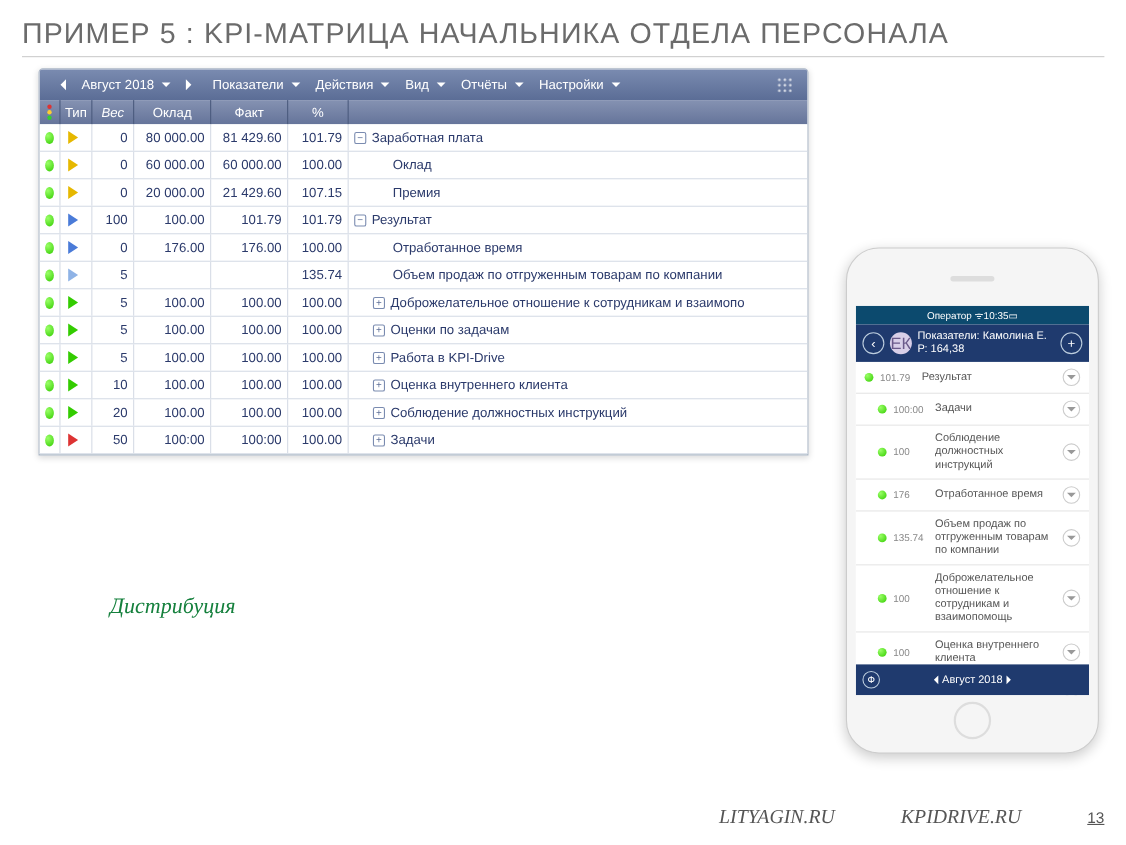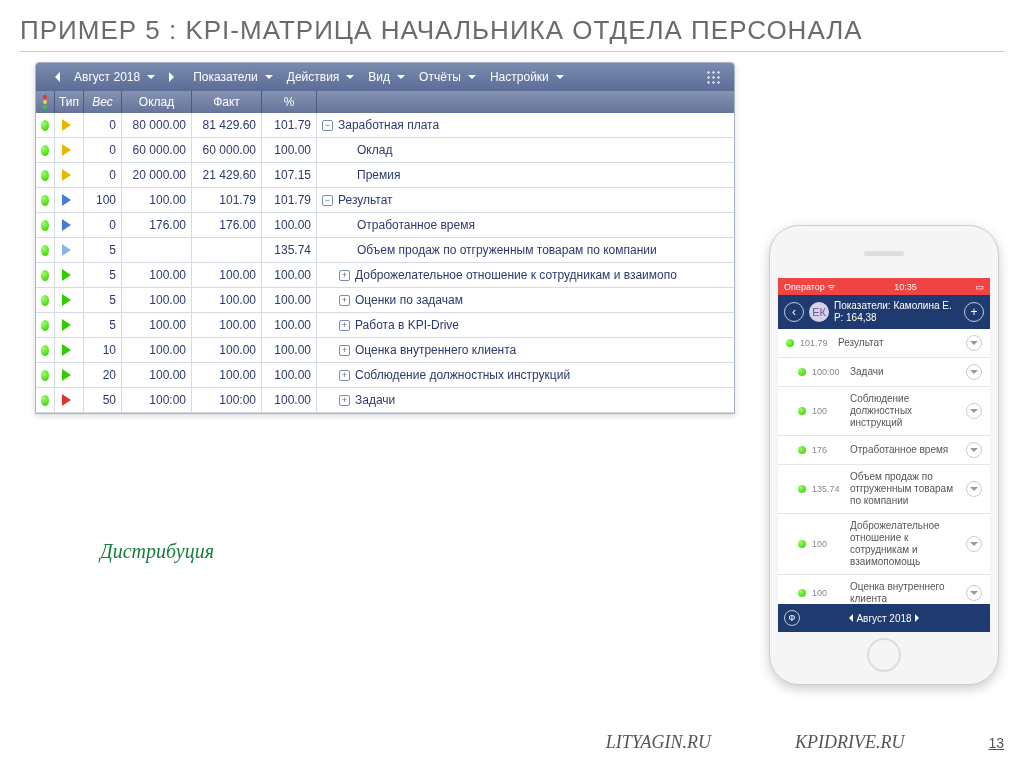--- a/index.html
+++ b/index.html
@@ -47,40 +47,40 @@
 .indent1 { padding-left: 22px !important; }
 .indent2 { padding-left: 40px !important; }
 
 .dist { font-family: Georgia, serif; font-style: italic; font-size: 20px; color: #15803d; position: absolute; left: 100px; top: 540px; }
 
 
 .phone { position: absolute; right: 25px; top: 225px; width: 230px; height: 460px; background: #f5f5f5; border-radius: 30px; border: 1px solid #ccc; box-shadow: 0 4px 12px rgba(0,0,0,0.2); }
 .phone-inner { position: absolute; top: 52px; left: 8px; right: 8px; bottom: 52px; background: #fff; overflow: hidden; }
 .speaker { position: absolute; top: 25px; left: 50%; transform: translateX(-50%); width: 40px; height: 5px; background: #ddd; border-radius: 3px; }
 .home { position: absolute; bottom: 12px; left: 50%; transform: translateX(-50%); width: 34px; height: 34px; border: 2px solid #ddd; border-radius: 50%; }
-.status { background: #ef4444; color: #fff; font-size: 9px; padding: 2px 6px; display: flex; justify-content: space-between; align-items: center; }
+.status { background: #0c4a6e; color: #fff; font-size: 9px; padding: 2px 6px; display: flex; justify-content: center; align-items: center; }
 .ph-head { background: #1f3a6e; color: #fff; padding: 5px 6px; display: flex; align-items: center; gap: 5px; font-size: 10px; }
 .ph-circ { width: 20px; height: 20px; border: 1px solid #bcd; border-radius: 50%; display: flex; align-items: center; justify-content: center; font-size: 12px; color: #fff; }
-.ph-ava { background: #d8cfe8; color: #6a5a8a; border: none; font-size: 11px; }
+.ph-ava { background: #d8cfe8; color: #6a5a8a; border: none; font-size: 15px; }
 .ph-head-t { flex: 1; line-height: 1.2; }
 .ph-list { }
 .ph-row { display: flex; align-items: center; padding: 6px 8px; border-bottom: 1px solid #e5e5e5; gap: 6px; font-size: 10px; color: #555; }
 .ph-row .dot { width: 8px; height: 8px; flex-shrink: 0; }
 .ph-val { width: 32px; color: #888; font-size: 9px; text-align: left; }
 .ph-txt { flex: 1; line-height: 1.2; }
 .ph-chev { width: 16px; height: 16px; border: 1px solid #ccc; border-radius: 50%; display: flex; align-items: center; justify-content: center; }
 .ph-chev::after { content: ""; border: 4px solid transparent; border-top-color: #999; margin-top: 3px; }
 .ph-in { padding-left: 20px; }
 .ph-foot { position: absolute; bottom: 0; left: 0; right: 0; background: #1f3a6e; color: #fff; padding: 6px; display: flex; align-items: center; justify-content: space-between; font-size: 10px; }
 .ph-foot-c { display: flex; align-items: center; gap: 3px; }
 .mini-arr-l, .mini-arr-r { border: 4px solid transparent; }
 .mini-arr-l { border-right-color: #fff; }
 .mini-arr-r { border-left-color: #fff; }
 
-.footer { position: absolute; bottom: 15px; right: 20px; font-family: Georgia, serif; font-style: italic; color: #555; font-size: 18px; display: flex; gap: 84px; align-items: baseline; }
+.footer { position: absolute; bottom: 15px; right: 20px; font-family: Georgia, serif; font-style: italic; color: #555; font-size: 18px; display: flex; gap: 60px; align-items: baseline; }
 .pgnum { font-style: normal; font-family: Arial; font-size: 14px; text-decoration: underline; }
 </style>
 </head>
 <body>
 
 <div class="title">ПРИМЕР 5 : KPI-МАТРИЦА НАЧАЛЬНИКА ОТДЕЛА ПЕРСОНАЛА</div>
 <div class="hr"></div>
 
 <div class="kpi-table">
   <div class="toolbar">

